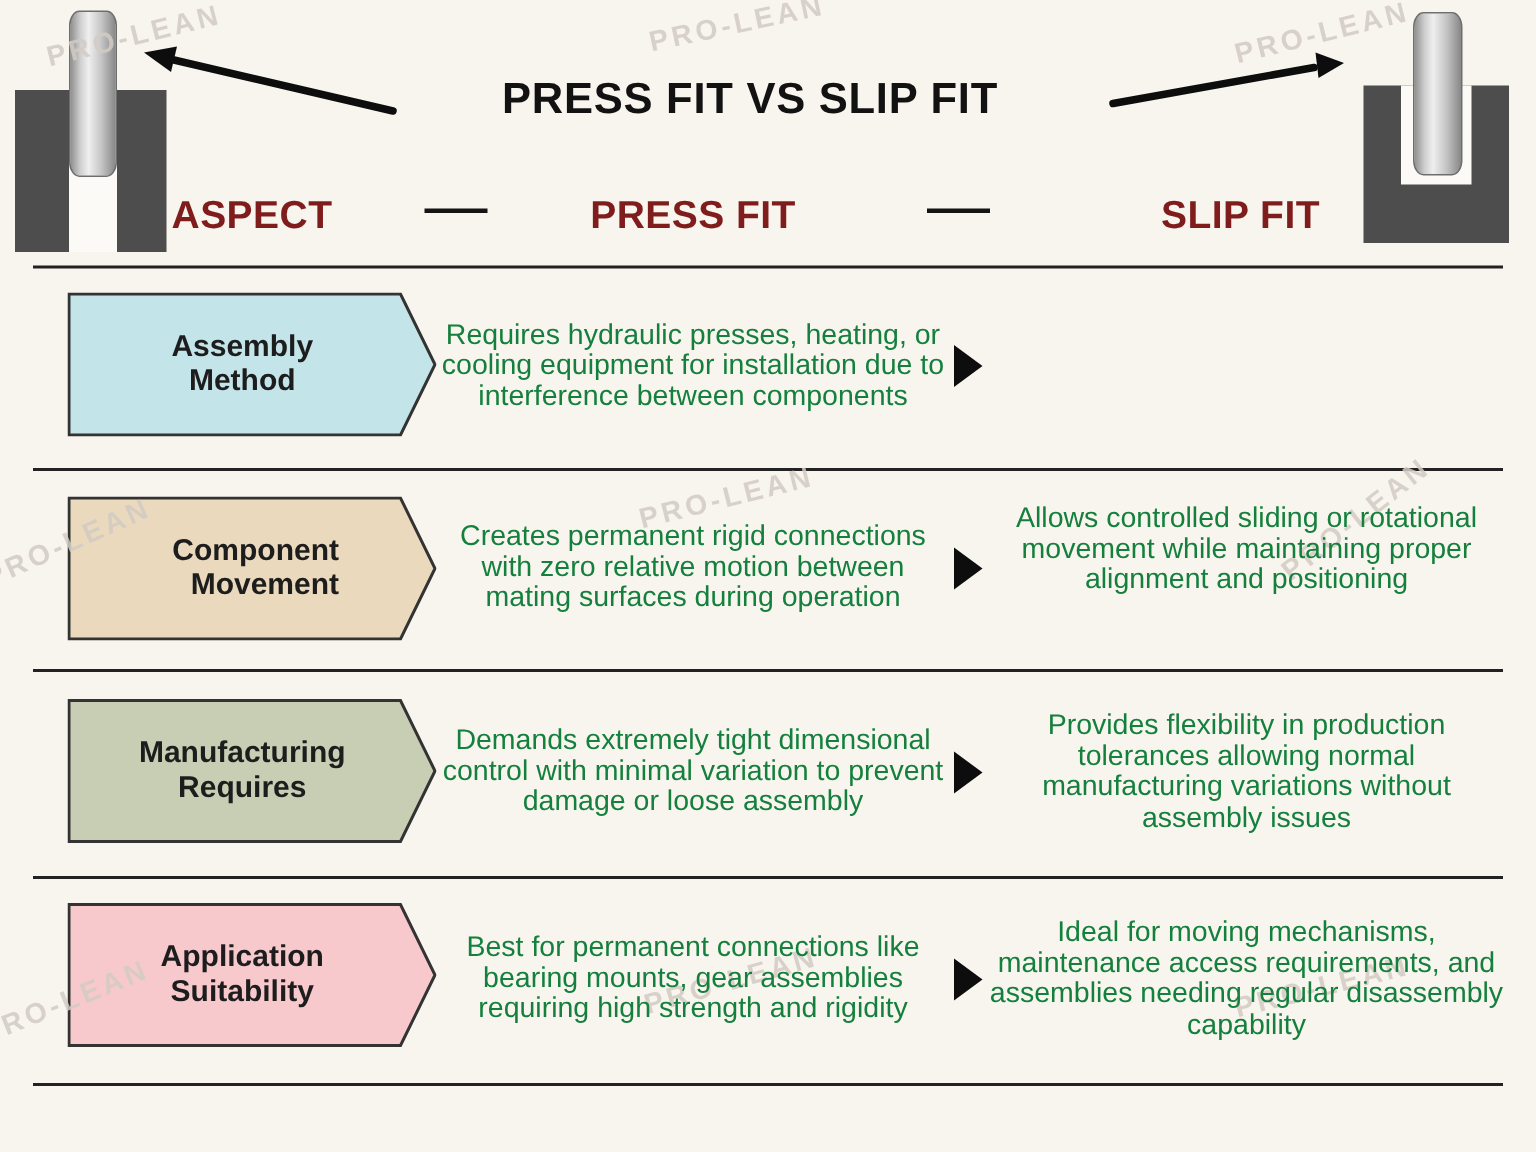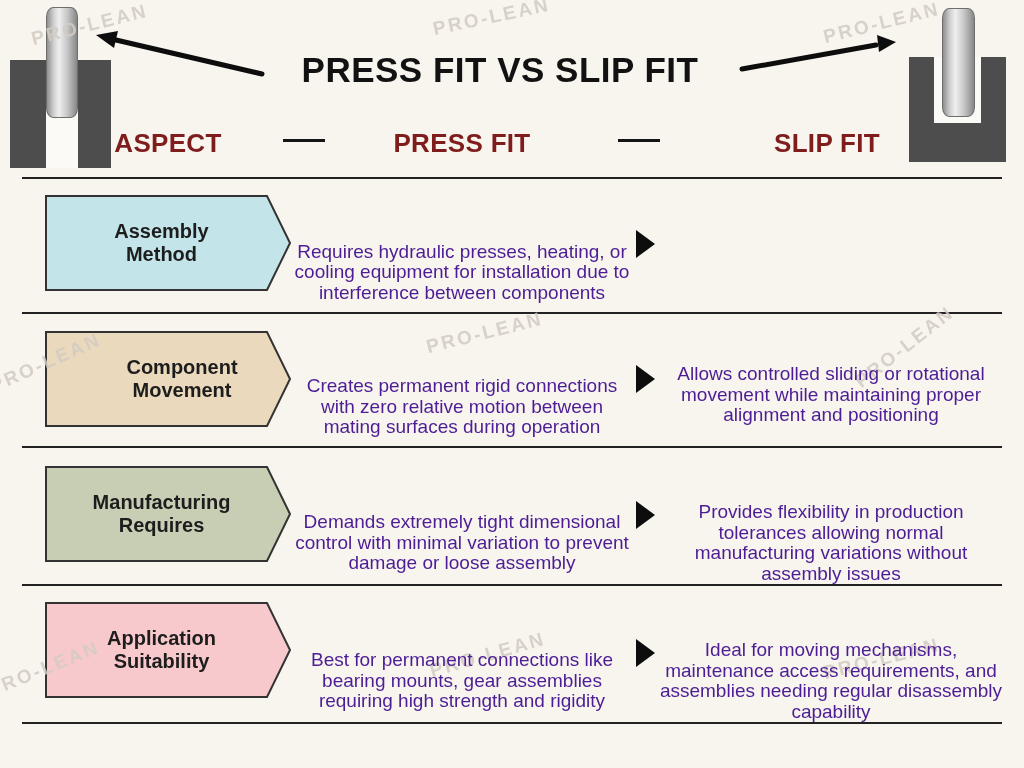--- a/index.html
+++ b/index.html
@@ -10,21 +10,21 @@
     background:#f8f4ee; overflow:hidden;
   }
   
   .wm {
     position:absolute; font-weight:700; font-size:19px; letter-spacing:2.5px;
     color:#d3ccc4; opacity:.85; white-space:nowrap; z-index:3; pointer-events:none;
   }
   
   .title {
     position:absolute; top:50px; left:0; width:1000px; text-align:center;
-    font-size:35px; font-weight:800; letter-spacing:.5px; color:#121212; z-index:4;
+    font-size:29px; font-weight:800; letter-spacing:.5px; color:#121212; z-index:4;
   }
   
   .colhead {
     position:absolute; top:128px; width:160px; text-align:center;
     font-size:26px; font-weight:800; color:#7f1d1d; z-index:4; letter-spacing:.3px;
   }
   .dash { position:absolute; top:139px; width:42px; height:3px; background:#141414; z-index:4; }
   
   .hline { position:absolute; left:22px; width:980px; height:2px; background:#222; z-index:2; }
   
@@ -37,26 +37,26 @@
     border:1px solid #6e6e6e; border-radius:7px/10px;
   }
   
   .shape { position:absolute; left:45px; width:246px; height:96px; z-index:2; }
   .rowlabel {
     position:absolute; left:46px; width:221px; height:96px; z-index:4;
     display:flex; align-items:center; justify-content:center; text-align:center;
     font-size:20px; font-weight:700; color:#1d1d1d; line-height:23px;padding-left:10px;
   }
   .rowlabel .inner { width:170px; }
-  .rowlabel.left { justify-content:flex-start; text-align:center; padding-left:30px;margin-left:31px; }
+  .rowlabel.left { justify-content:flex-start; text-align:right; padding-left:30px; }
   .rowlabel.left .inner { width:150px; }
   
   .cell {
     position:absolute; z-index:4; display:flex; align-items:center; justify-content:center;
-    text-align:center; font-size:19px; font-weight:500; color:#4c1d95; line-height:20.5px;margin-top:28px;
+    text-align:center; font-size:19px; font-weight:500; color:#15803d; line-height:20.5px;
   }
   .cell-press { left:290px; width:344px; }
   .cell-slip  { left:656px; width:350px; }
   
   .tri {
     position:absolute; left:636px; width:0; height:0; z-index:4;
     border-top:14px solid transparent; border-bottom:14px solid transparent;
     border-left:19px solid #0d0d0d;
   }
   .arrows { position:absolute; inset:0; z-index:4; pointer-events:none; }

